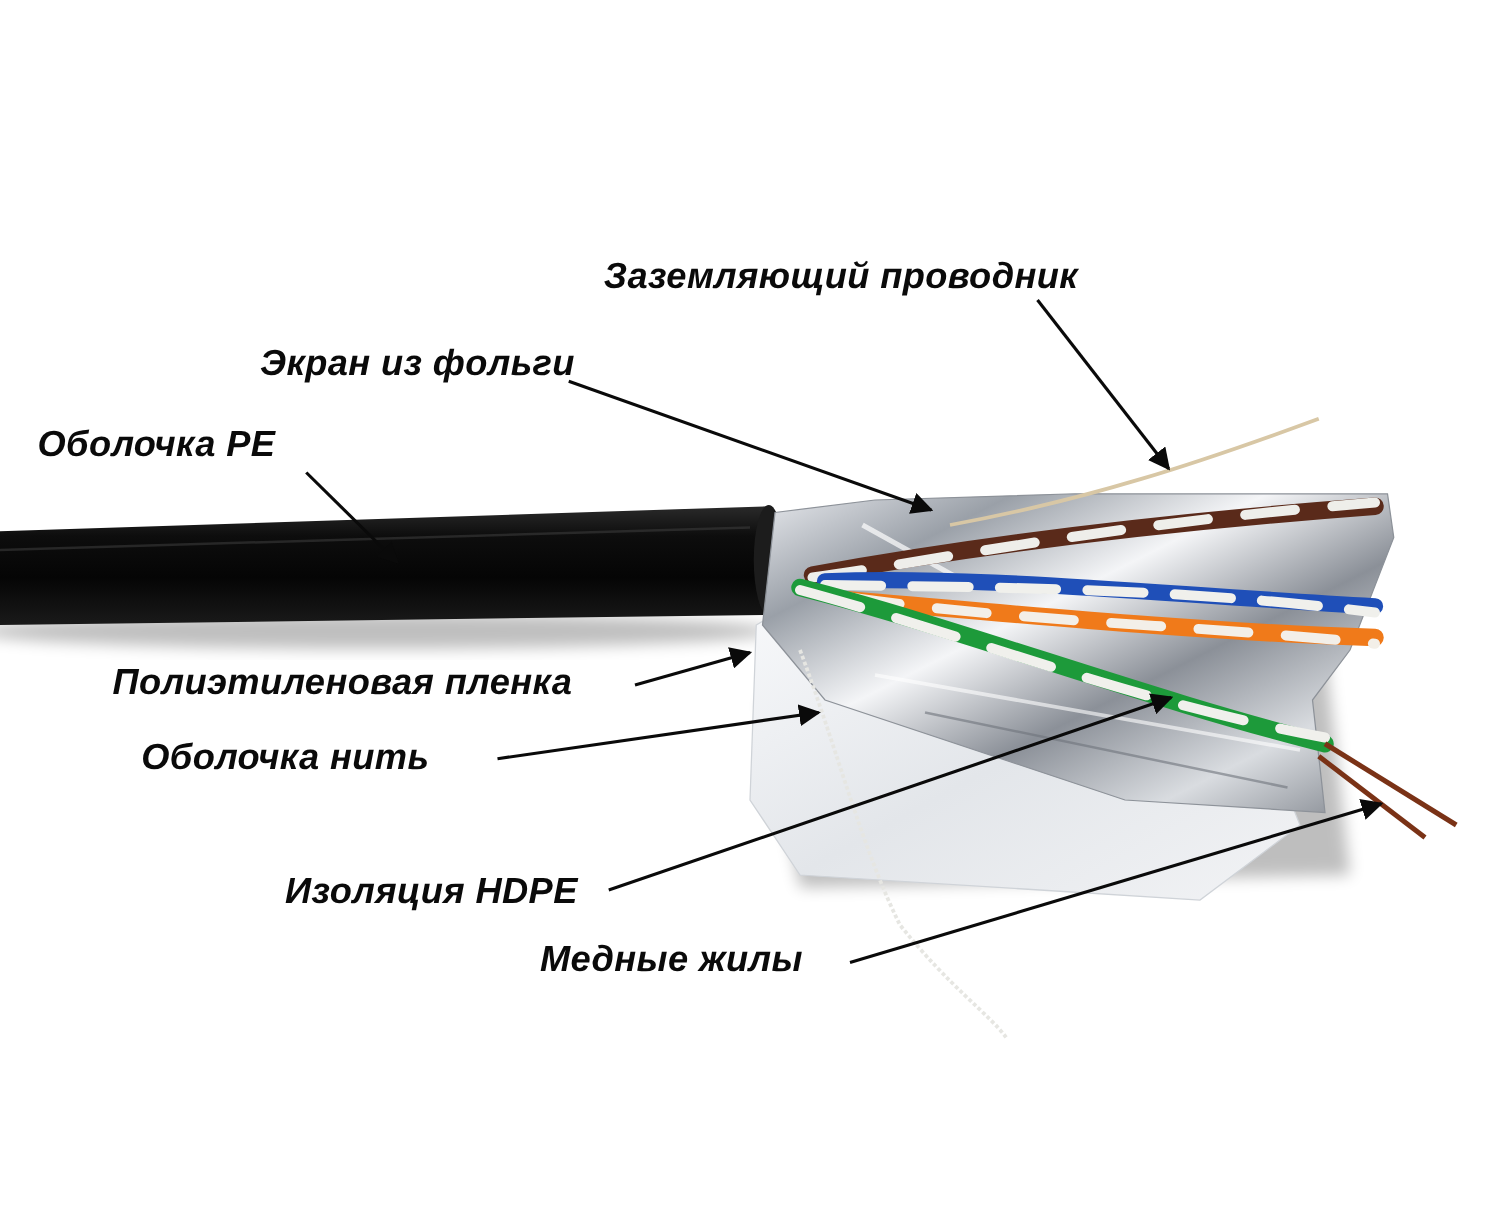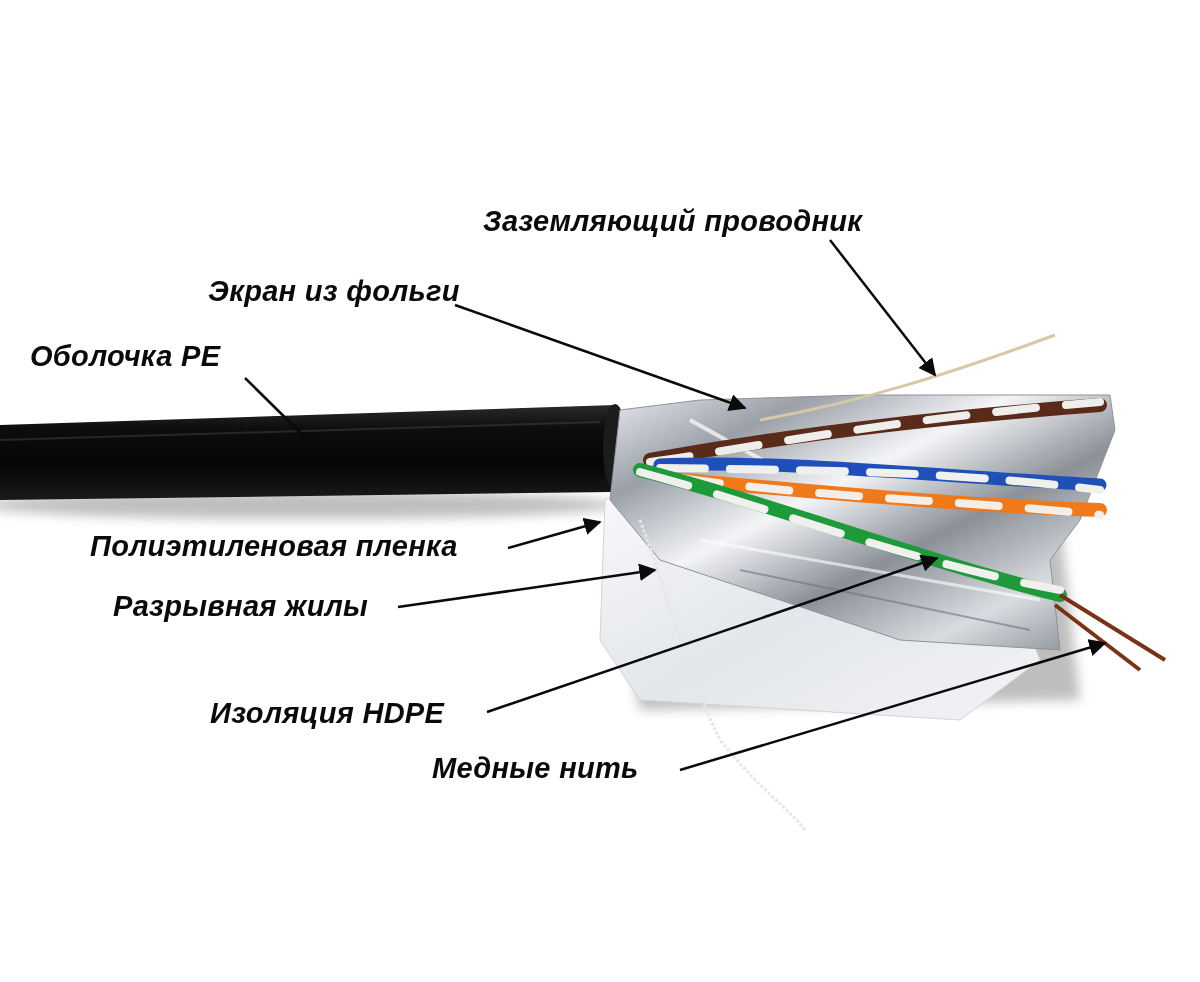--- a/index.html
+++ b/index.html
@@ -97,17 +97,17 @@
       <line x1="398" y1="607" x2="655" y2="570" stroke="#0a0a0a" stroke-width="2.5" marker-end="url(#arrow)"></line>
       <line x1="487" y1="712" x2="937" y2="558" stroke="#0a0a0a" stroke-width="2.5" marker-end="url(#arrow)"></line>
       <line x1="680" y1="770" x2="1105" y2="643" stroke="#0a0a0a" stroke-width="2.5" marker-end="url(#arrow)"></line>
     </g>
   </svg>
 
   <div class="label" style="left:483px; top:205px;">Заземляющий проводник</div>
   <div class="label" style="left:30px; top:340px;">Оболочка PE</div>
   <div class="label" style="left:208px; top:275px;">Экран из фольги</div>
   <div class="label" style="left:90px; top:530px;font-style:italic;">Полиэтиленовая пленка</div>
-  <div class="label" style="left:113px; top:590px;">Разрывная жилы</div>
-  <div class="label" style="left:210px; top:697px;font-style:italic;">Изоляция HDPE</div>
-  <div class="label" style="left:432px; top:752px;">Медные нить</div>
+  <div class="label" style="left:113px; top:590px;">Оболочка нить</div>
+  <div class="label" style="left:228px; top:697px;font-style:italic;">Изоляция HDPE</div>
+  <div class="label" style="left:432px; top:752px;">Медные жилы</div>
 
 </div>
 
 </body></html>

